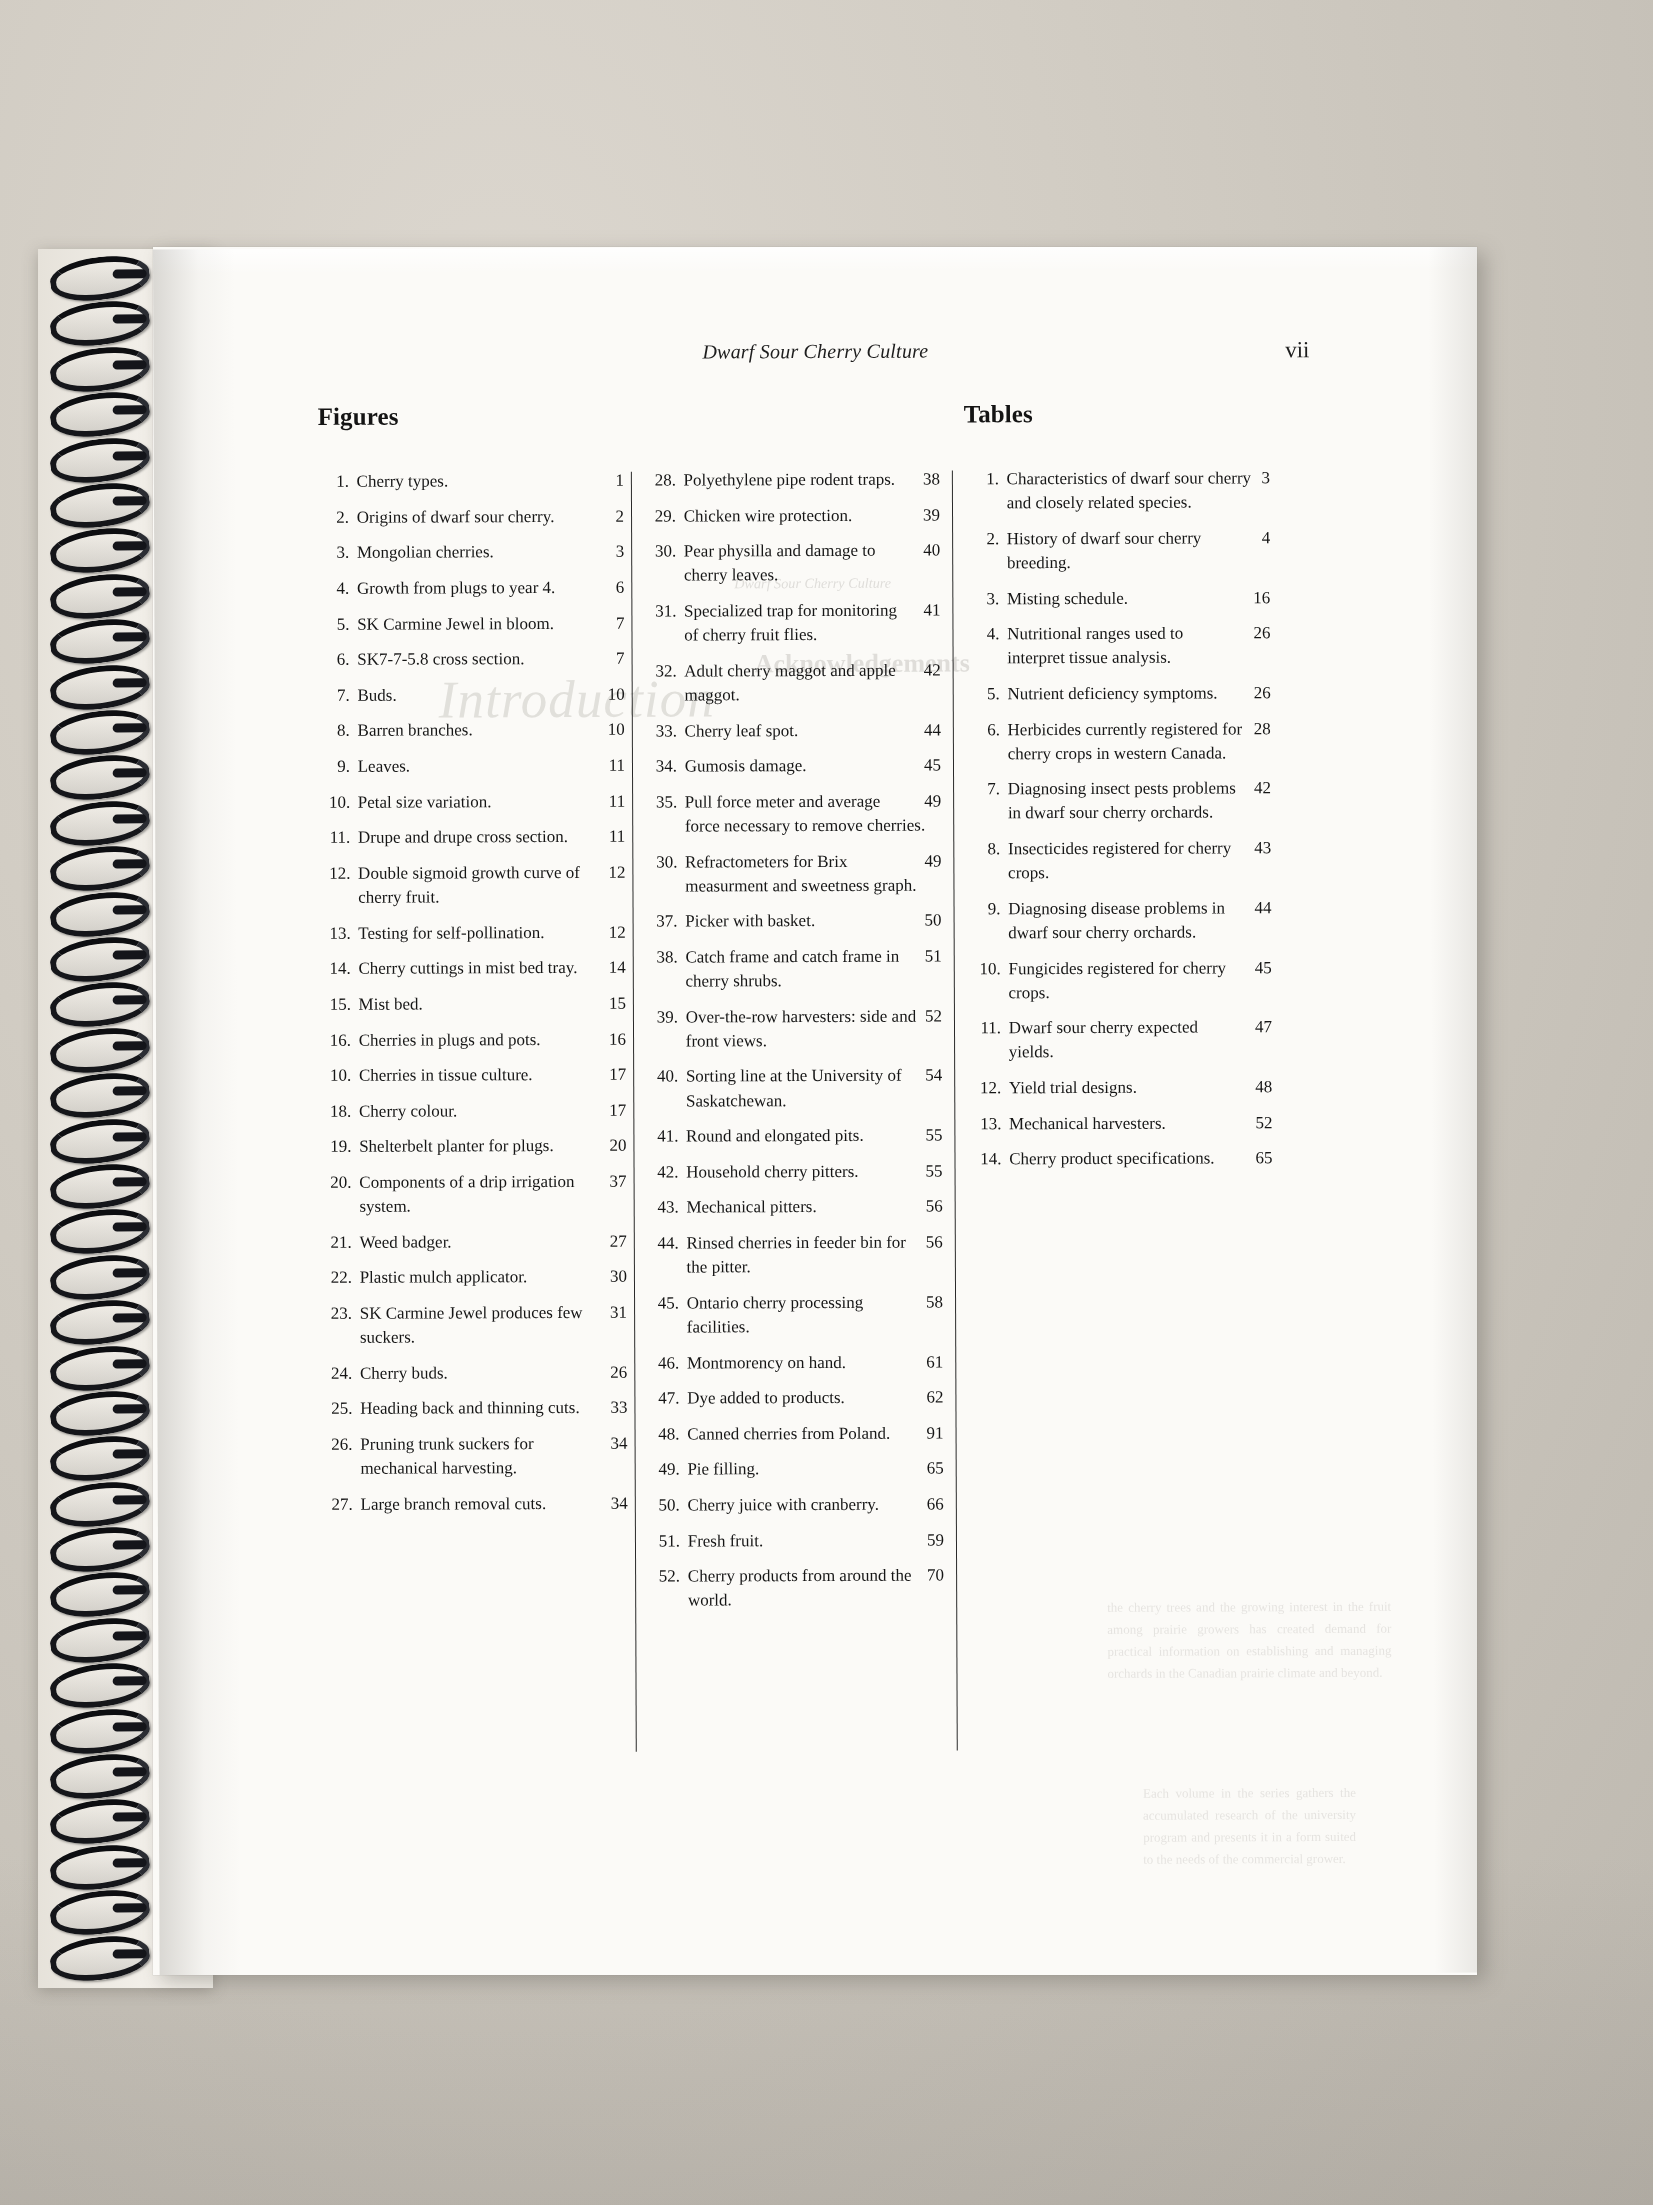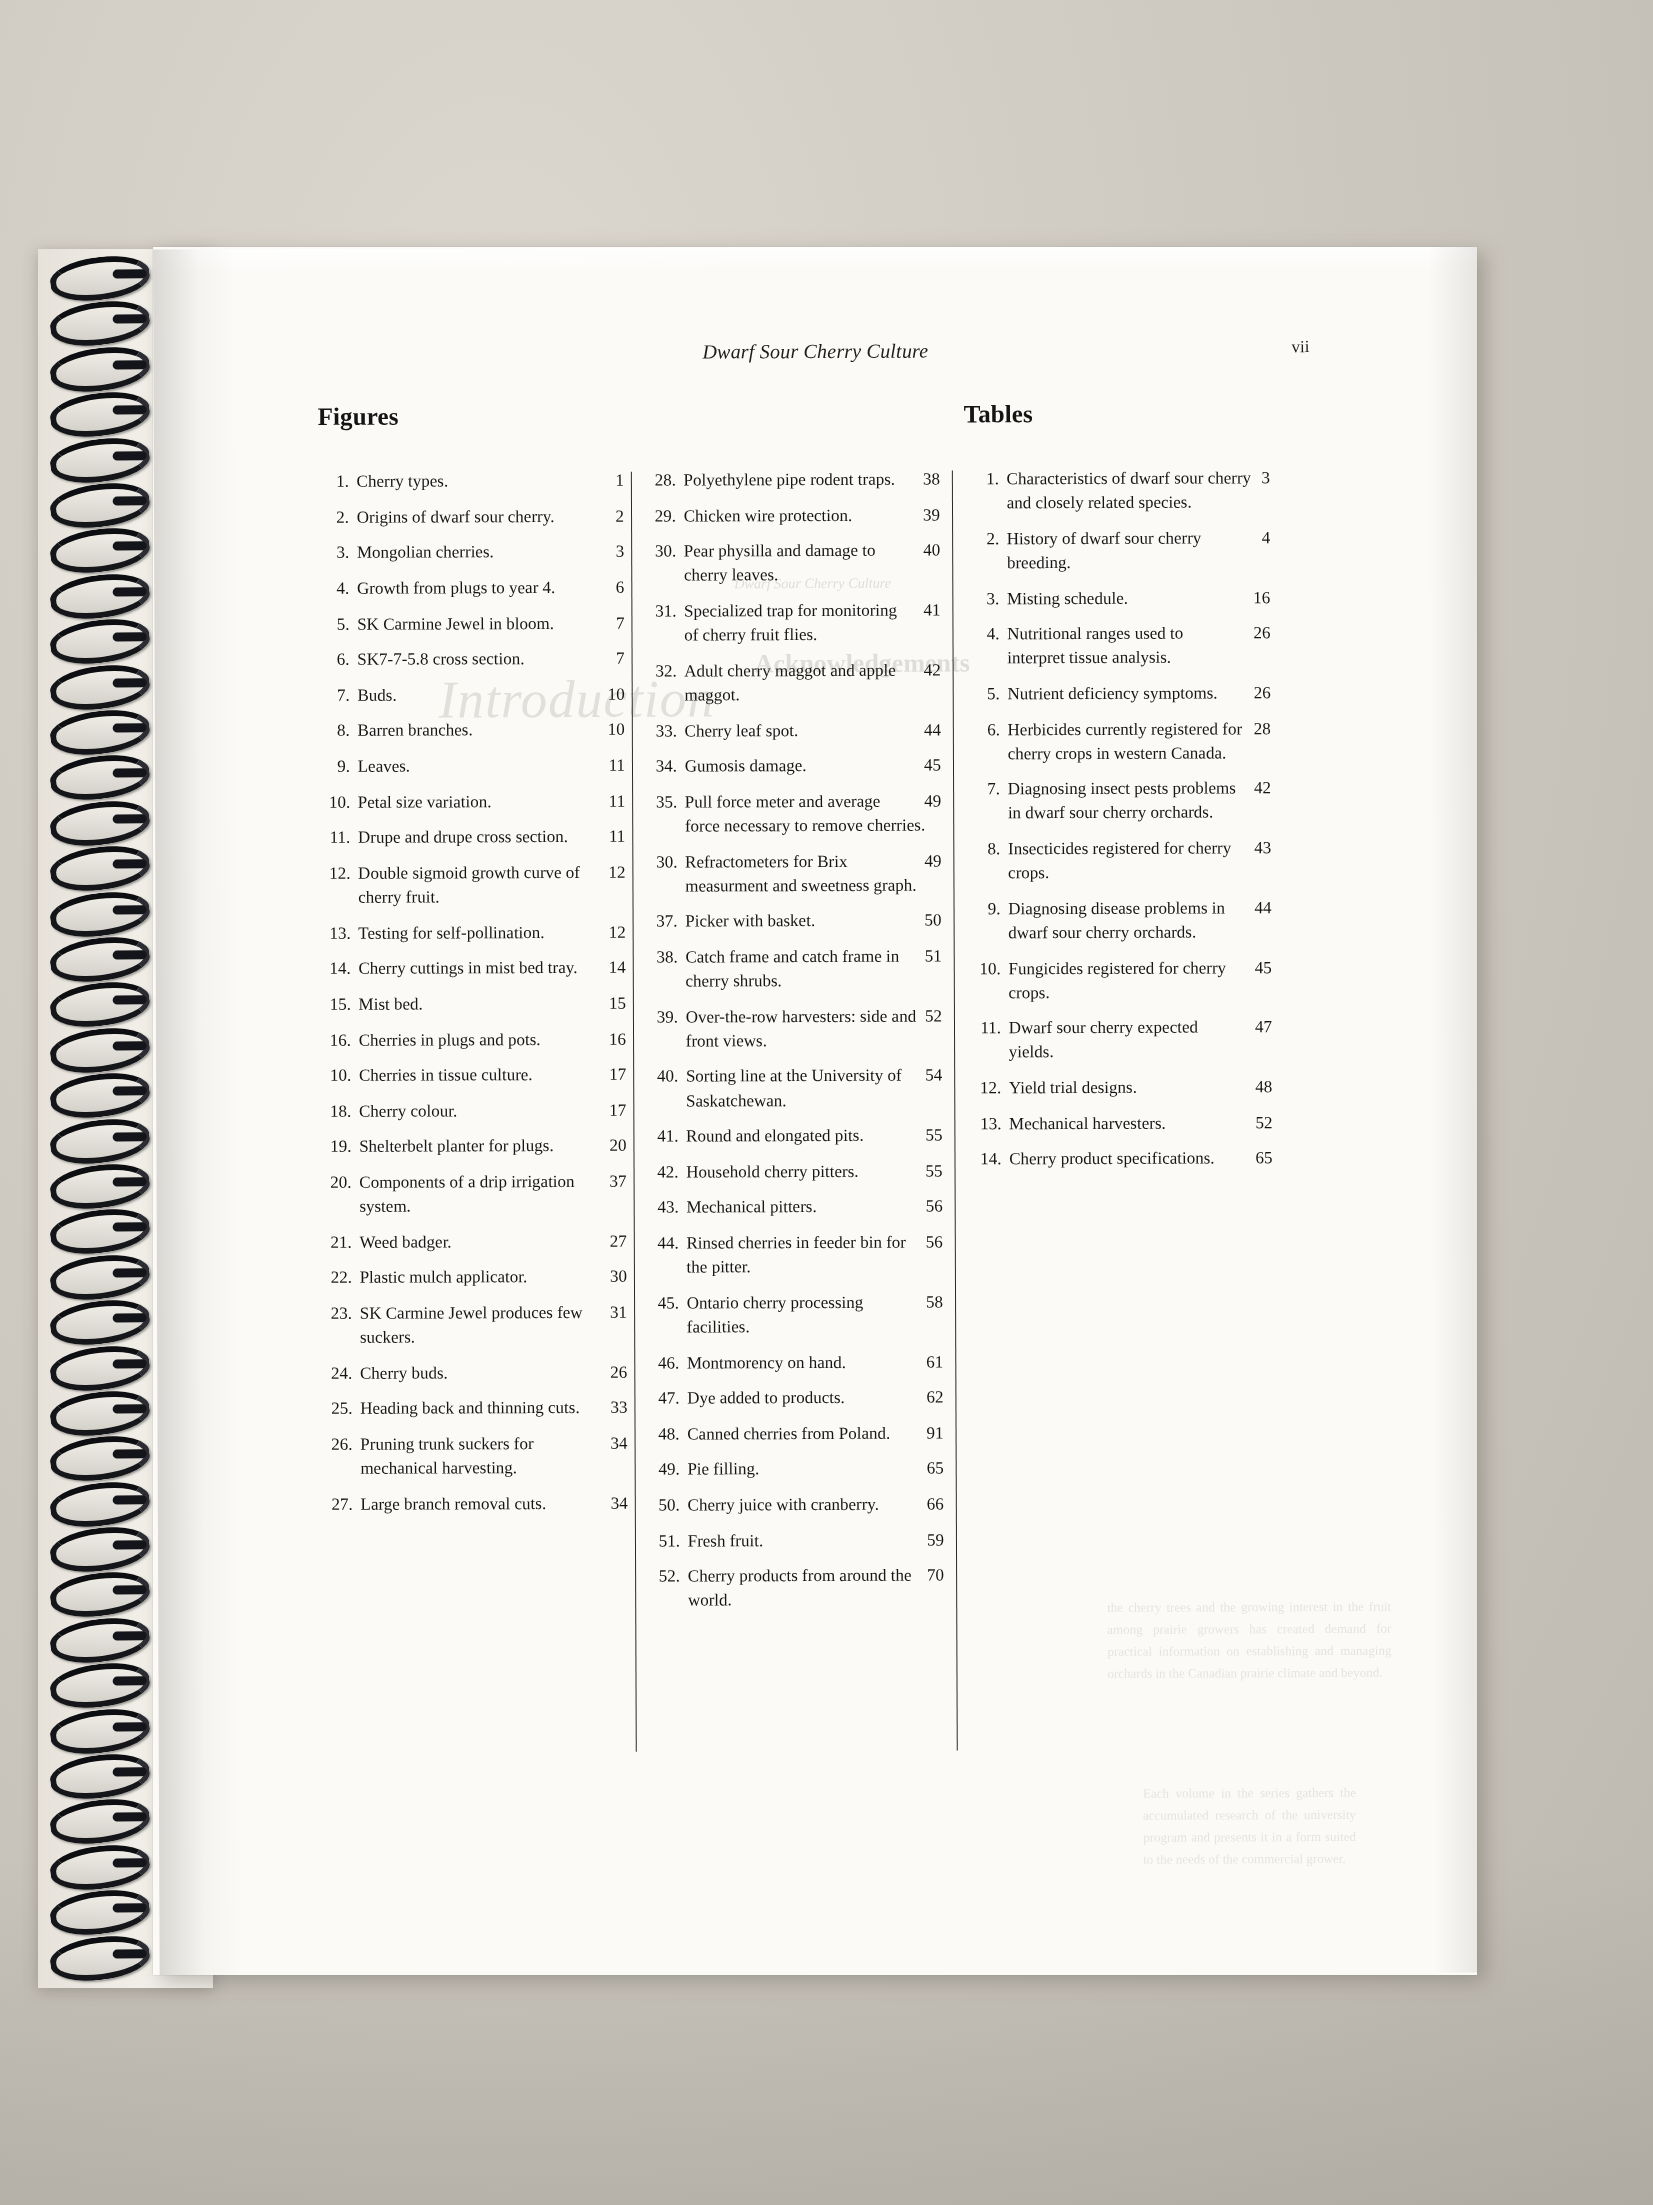--- a/index.html
+++ b/index.html
@@ -158,21 +158,21 @@
     text-align: center;
     font-style: italic;
     font-size: 20px;
     color: #1d1d1d;
     letter-spacing: 0.2px;
   }
   .folio {
     position: absolute;
     right: 168px;
     top: 92px;
-    font-size: 17px;
+    font-size: 23px;
     color: #1d1d1d;
   }
 
   
   .content {
     position: absolute;
     left: 164px;
     top: 154px;
     right: 126px;
     bottom: 77px;

